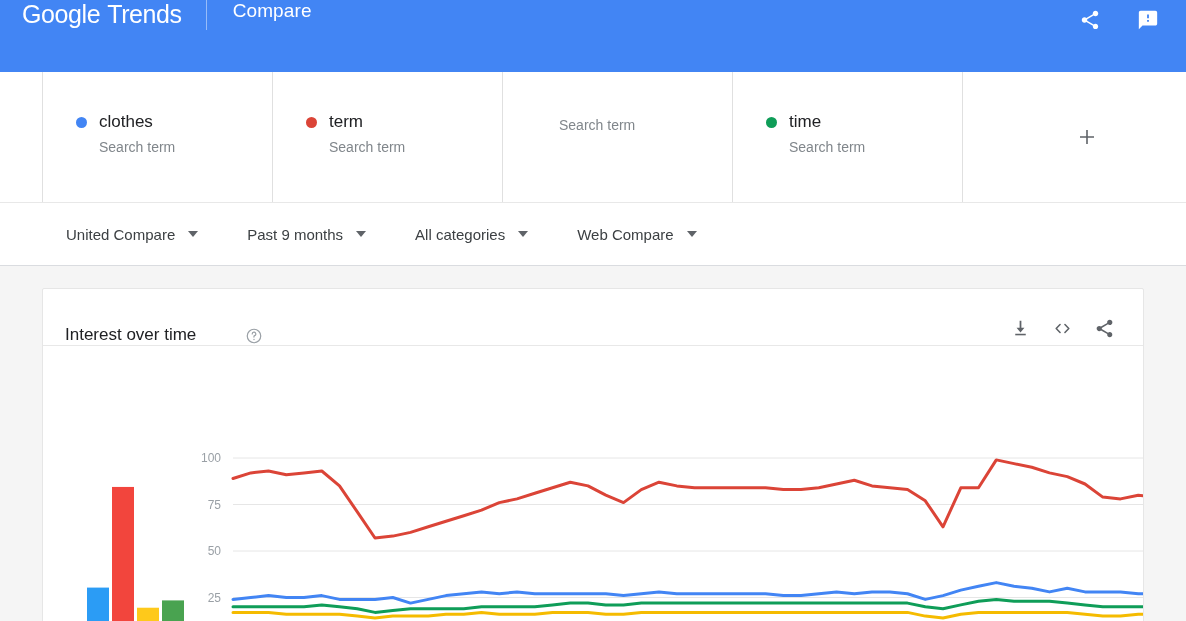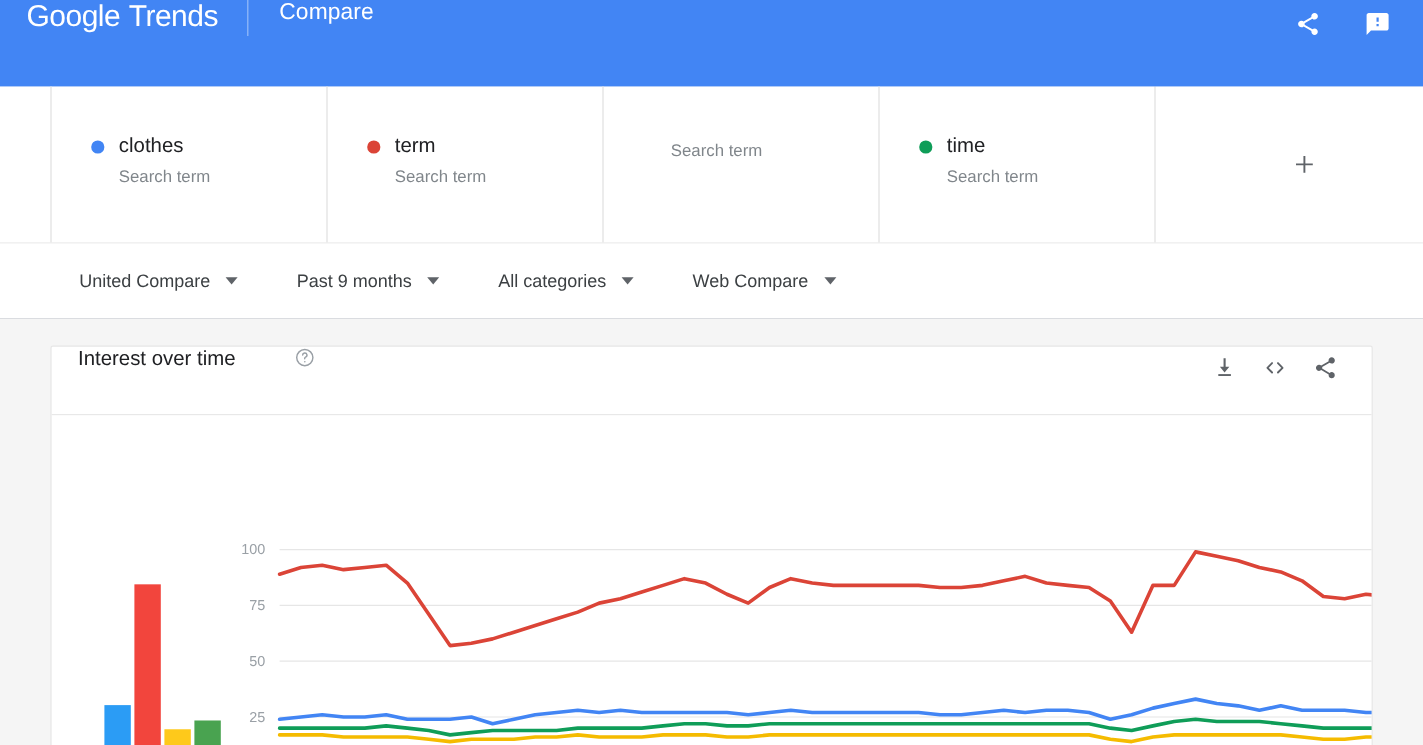--- a/index.html
+++ b/index.html
@@ -138,21 +138,21 @@
   }
   .card {
     background: #ffffff;
     border: 1px solid #e6e6e6;
     border-radius: 2px;
     height: 100%;
   }
   .card-header {
     height: 57px;
     display: flex;
-    align-items: flex-start;
+    align-items: flex-end;
     padding: 0 22px 0 22px;
     border-bottom: 1px solid #e8e8e8;
     gap: 36px;
   }
   .card-title {
     font-size: 17px;
     color: #202124;
   }
   .help-icon {
     margin-left: 13px;

